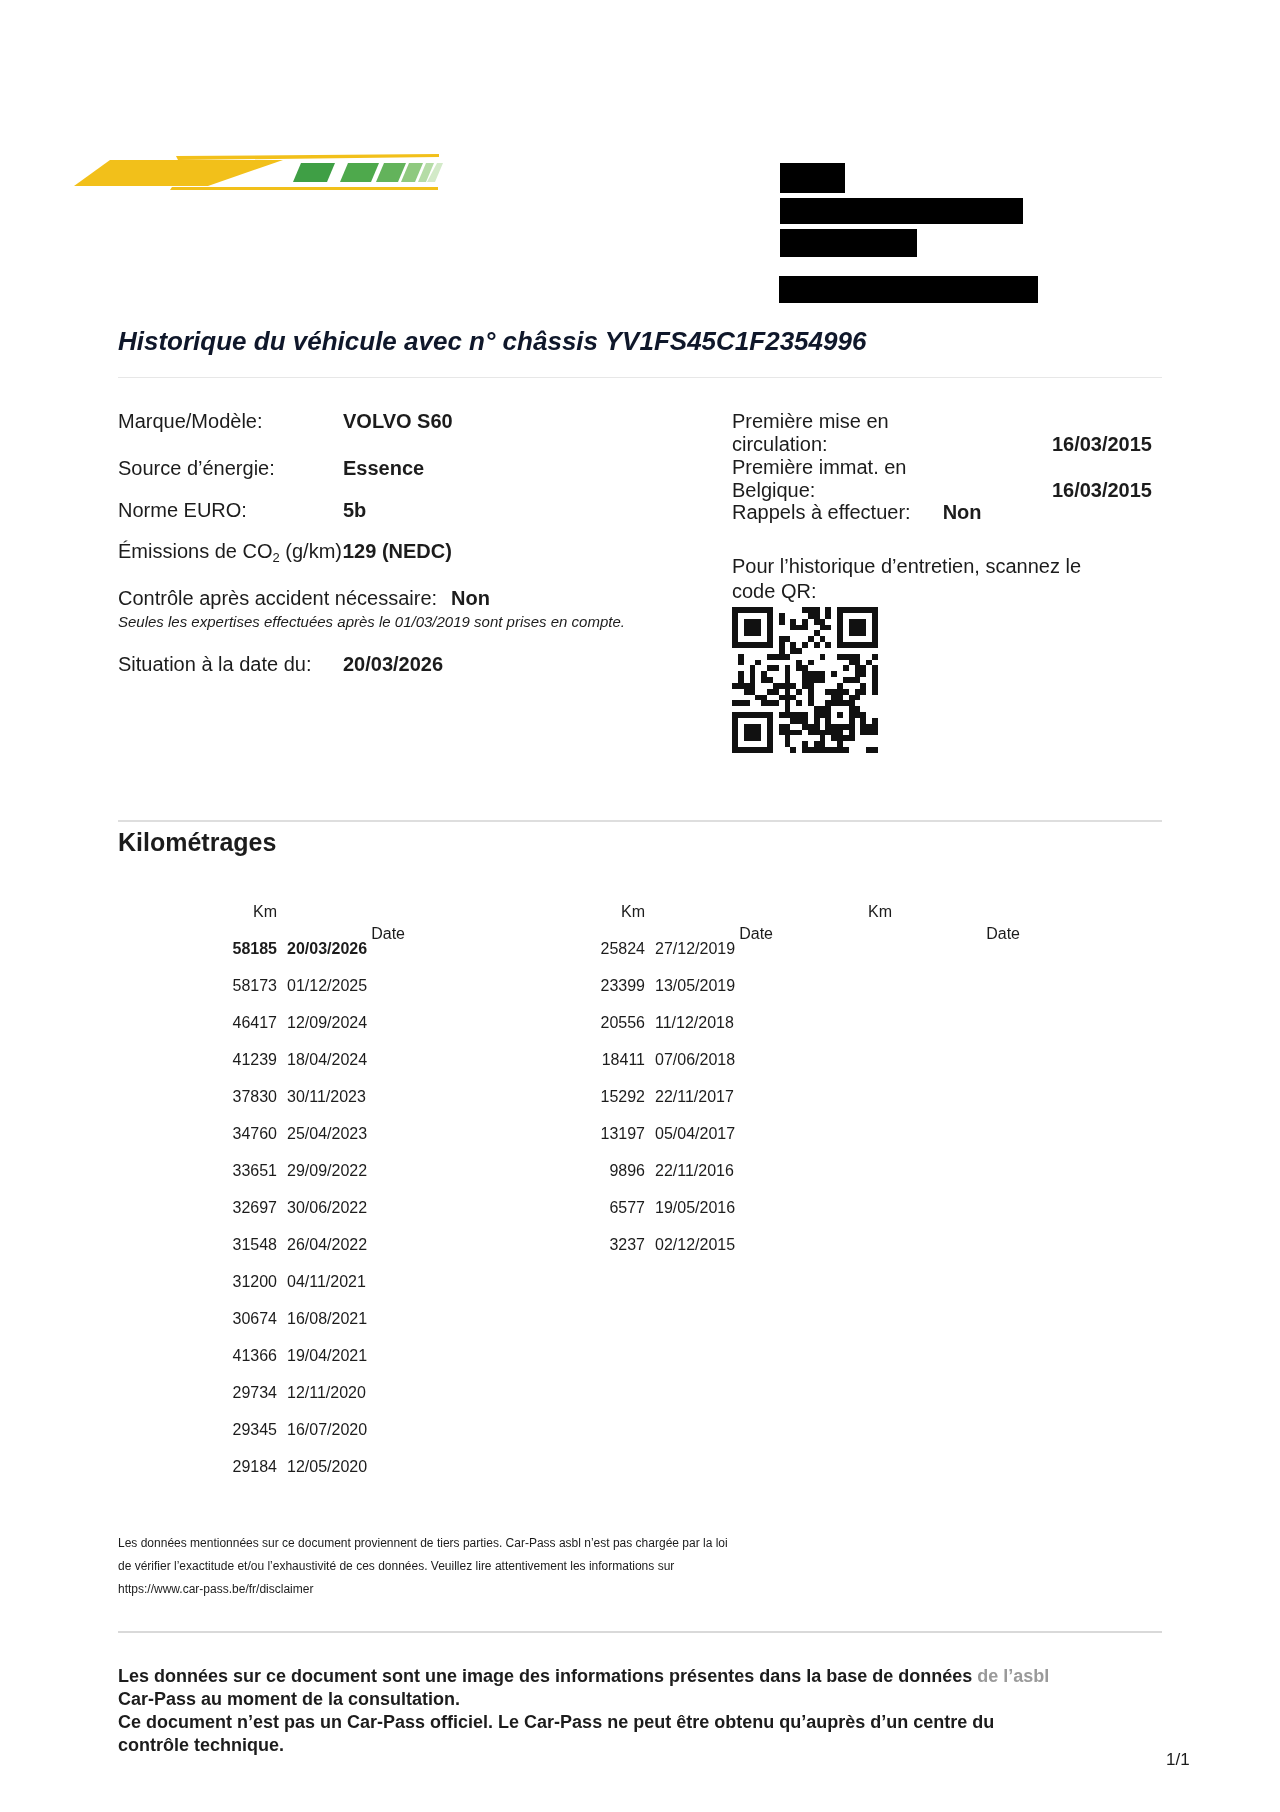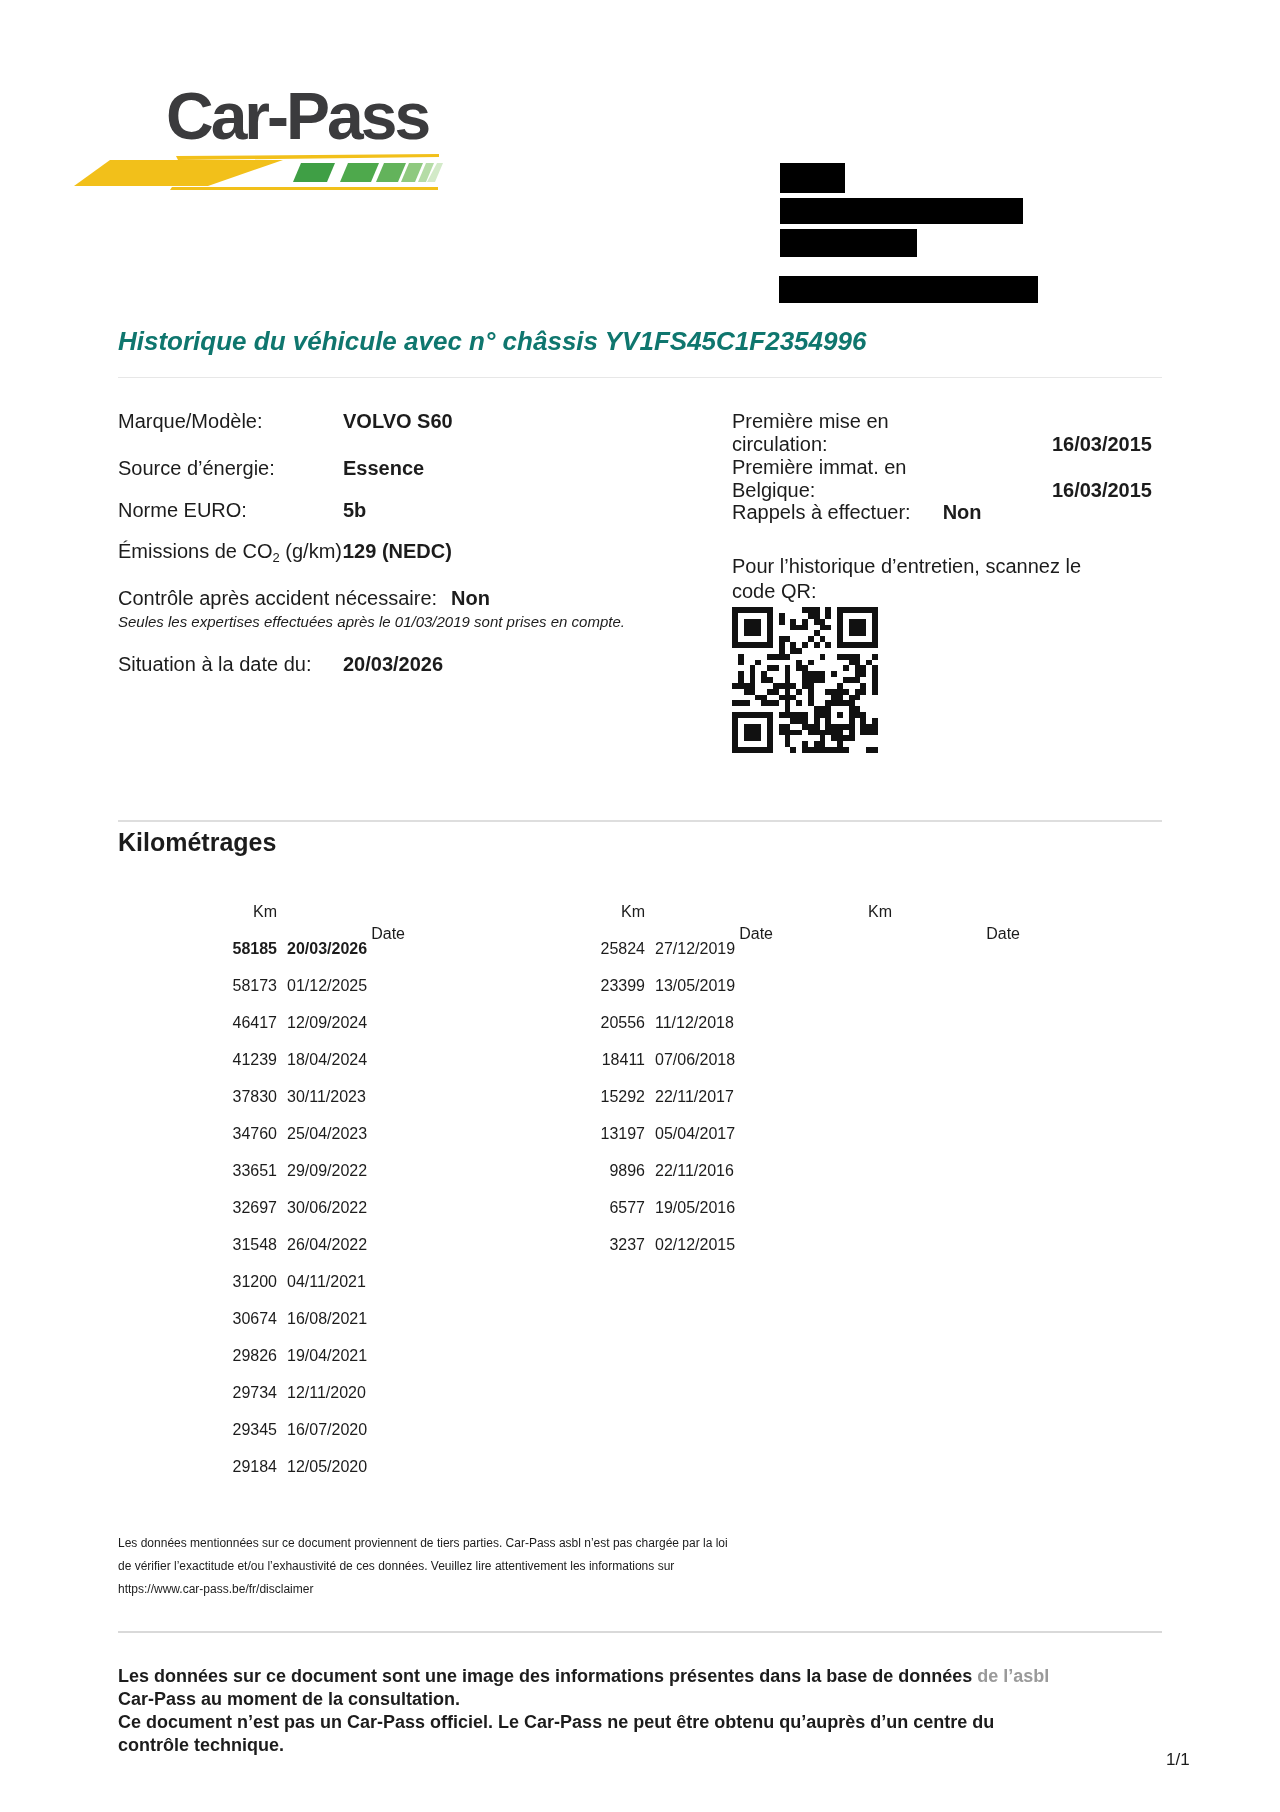--- a/index.html
+++ b/index.html
@@ -12,21 +12,21 @@
   .logo-swoosh{position:absolute;left:64px;top:120px;}
 
   
   .bar{position:absolute;background:#000;}
   .bar1{left:780px;top:163px;width:65px;height:30px;}
   .bar2{left:780px;top:198px;width:243px;height:26px;}
   .bar3{left:780px;top:229px;width:137px;height:28px;}
   .bar4{left:779px;top:276px;width:259px;height:27px;}
 
   .doc-title{position:absolute;left:118px;top:326px;font-size:26px;font-weight:bold;
-             font-style:italic;color:#0f766e;}
+             font-style:italic;color:#0f172a;}
   .rule{position:absolute;left:118px;width:1044px;background:#dedede;height:2px;}
   .rule-title{top:377px;height:1px;background:#e7e7e7;}
   .rule-km{top:820px;}
   .rule-legal{top:1631px;background:#d9d9d9;}
 
   
   .drow{position:absolute;left:118px;font-size:20px;white-space:nowrap;}
   .dlabel{display:inline-block;width:225px;font-weight:normal;}
   .dvalue{font-weight:bold;}
   .dnote{position:absolute;left:118px;top:613px;font-size:15px;font-style:italic;}
@@ -58,21 +58,20 @@
   .legal{position:absolute;left:118px;top:1642px;width:990px;font-size:18px;font-weight:bold;
          line-height:23px;white-space:pre-line;}
   .legal-gray{color:#9a9a9a;}
   .page-num{position:absolute;left:1166px;top:1750px;font-size:17px;}
 </style>
 </head>
 <body>
 
 <div class="page">
 
-  <div class="logo-text">Car-Pass</div>
   <svg class="logo-swoosh" width="402" height="74" viewBox="0 0 402 74">
     <polygon points="112,36 375,34 375,37 114,40" fill="#F2C01A"></polygon>
     <polygon points="46,40 219,40 144,66 10,66" fill="#F2C01A"></polygon>
     <polygon points="108,67 374,67 374,70 106,70" fill="#F2C01A"></polygon>
     <polygon points="237,43 271,43 263,62 229,62" fill="#3F9F45"></polygon>
     <polygon points="284,43 315,43 307,62 276,62" fill="#4EA94C"></polygon>
     <polygon points="320,43 342,43 334,62 312,62" fill="#63B35B"></polygon>
     <polygon points="345,43 359,43 351,62 337,62" fill="#8FC97F"></polygon>
     <polygon points="362,43 370,43 362,62 354,62" fill="#B5DCA6"></polygon>
     <polygon points="373,43 379,43 371,62 363,62" fill="#D3EAC8"></polygon>
@@ -174,21 +173,21 @@
         </div>
         <div class="km-row">
           <div class="km-val">31200</div>
           <div class="km-date">04/11/2021</div>
         </div>
         <div class="km-row">
           <div class="km-val">30674</div>
           <div class="km-date">16/08/2021</div>
         </div>
         <div class="km-row">
-          <div class="km-val">29826</div>
+          <div class="km-val">41366</div>
           <div class="km-date">19/04/2021</div>
         </div>
         <div class="km-row">
           <div class="km-val">29734</div>
           <div class="km-date">12/11/2020</div>
         </div>
         <div class="km-row">
           <div class="km-val">29345</div>
           <div class="km-date">16/07/2020</div>
         </div>

